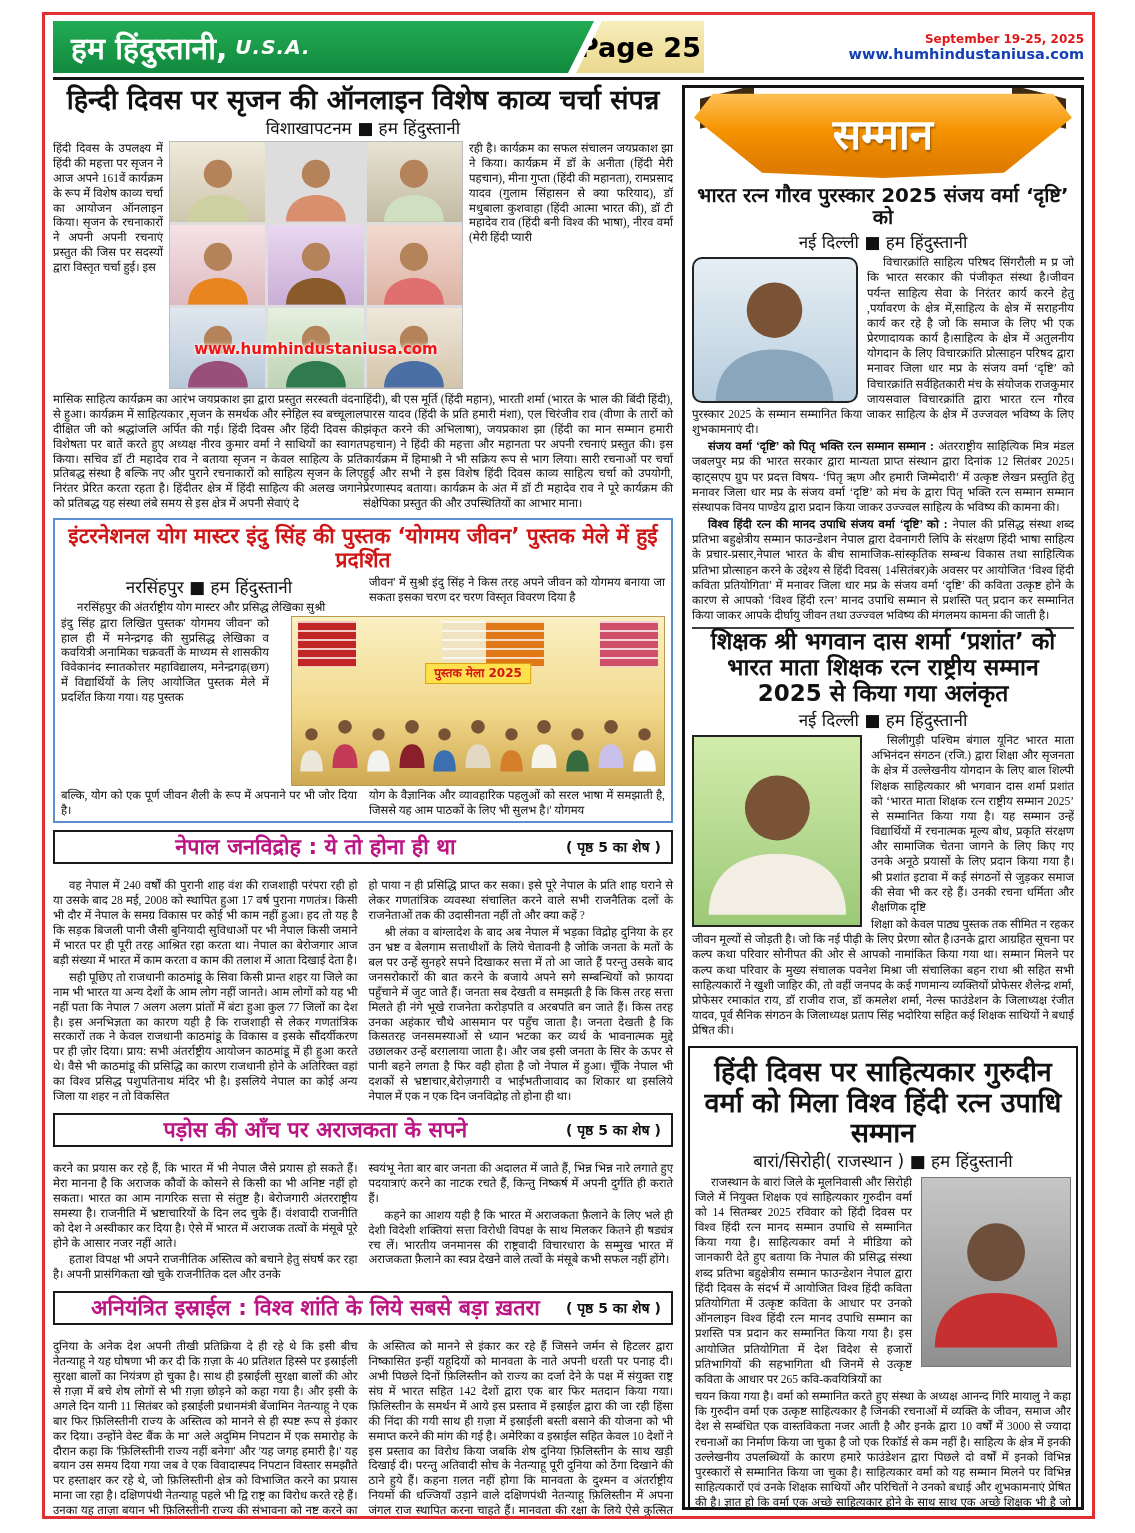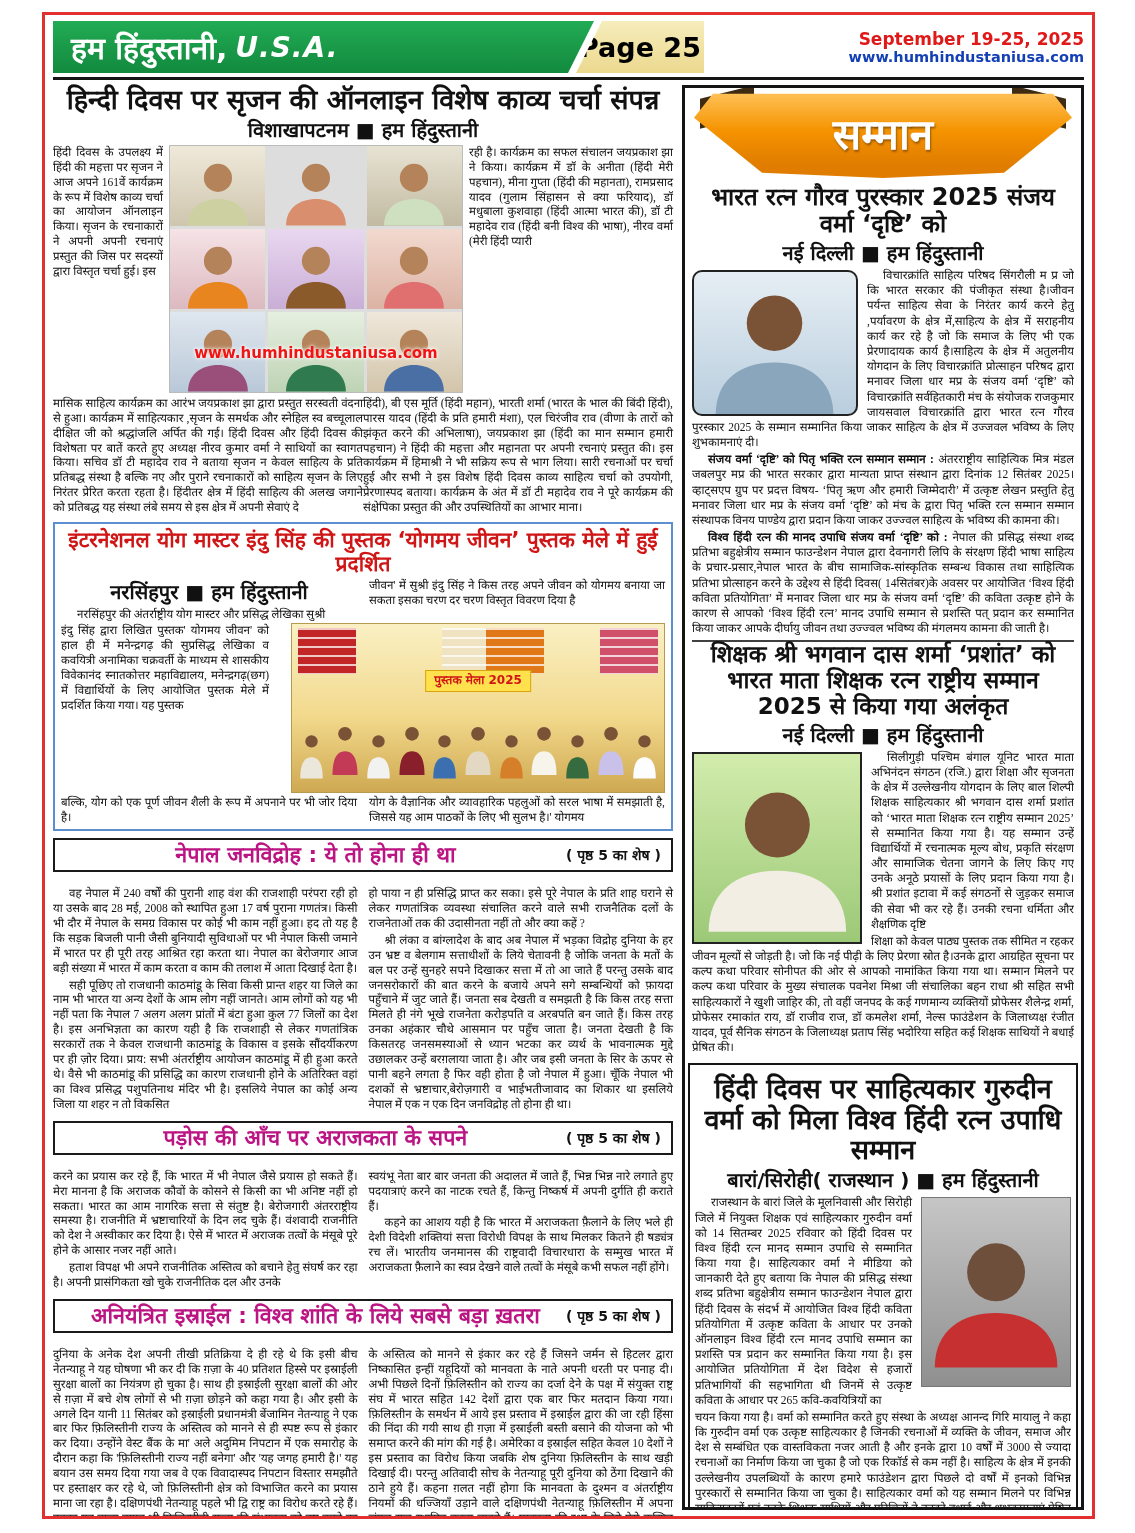--- a/index.html
+++ b/index.html
@@ -4,35 +4,35 @@
 <style>
   html,body{margin:0;padding:0;background:#888;}
   .page{width:1135px;height:1533px;background:#fff;box-sizing:border-box;padding:12px 40px 14px 42px;margin:0 auto;overflow:hidden;
         font-family:"Liberation Serif","DejaVu Serif",serif;color:#111;}
   .inner{border:3px solid #e23030;height:100%;box-sizing:border-box;padding:6px 8px;display:flex;flex-direction:column;overflow:hidden;}
   
   .hdr{display:flex;align-items:stretch;border-bottom:3px solid #151515;padding-bottom:4px;height:52px;flex:0 0 auto;}
   .mast{background:linear-gradient(180deg,#22ab54,#128a3e);color:#fff;flex:0 0 505px;display:flex;align-items:center;
         padding:0 18px;font-family:"DejaVu Sans","Liberation Sans",sans-serif;font-weight:bold;font-size:30px;
         clip-path:polygon(0 0,100% 0,calc(100% - 26px) 100%,0 100%);}
-  .mast-usa{font-style:italic;font-size:28px;margin-left:8px;letter-spacing:1px;}
+  .mast-usa{font-style:italic;font-size:20px;margin-left:8px;letter-spacing:1px;}
   .plabel{background:linear-gradient(180deg,#f6edbc,#ecd98e);color:#000;flex:0 0 128px;display:flex;align-items:center;justify-content:center;
         font-family:"DejaVu Sans","Liberation Sans",sans-serif;font-weight:bold;font-size:27px;margin-left:-18px;
         clip-path:polygon(26px 0,100% 0,100% 100%,0 100%);}
   .hdr-right{margin-left:auto;text-align:right;display:flex;flex-direction:column;justify-content:center;
         font-family:"DejaVu Sans","Liberation Sans",sans-serif;}
-  .hdate{color:#e01818;font-weight:bold;font-size:17px;}
+  .hdate{color:#e01818;font-weight:bold;font-size:12px;}
   .hsite{color:#1340b5;font-weight:bold;font-size:14.5px;cursor:pointer;}
   
   .main{display:flex;gap:9px;flex:1;min-height:0;padding-top:5px;}
   .lcol{flex:0 0 620px;display:flex;flex-direction:column;gap:7px;font-size:11.5px;line-height:1.3;text-align:justify;min-height:0;}
   .rcol{flex:1;border:3px solid #141414;padding:0 7px 6px;font-size:11.5px;line-height:1.32;text-align:justify;min-height:0;overflow:hidden;}
   p{margin:0 0 2px;}
   .ind{text-indent:1.4em;}
-  .byline{text-align:center;font-weight:bold;font-size:20px;margin:1px 0 2px;font-family:"DejaVu Sans","Liberation Sans",sans-serif;}
+  .byline{text-align:center;font-weight:normal;font-size:17px;margin:1px 0 2px;font-family:"DejaVu Sans","Liberation Sans",sans-serif;}
   
   .a1h{font-family:"DejaVu Sans","Liberation Sans",sans-serif;font-weight:bold;font-size:27px;line-height:1.1;text-align:center;margin:0 0 2px;}
   .a1band{display:flex;gap:6px;}
   .a1intro{flex:0 0 110px;}
   .collage{flex:0 0 292px;position:relative;display:grid;grid-template-columns:repeat(3,1fr);grid-auto-rows:80px;gap:3px;background:#ddd;border:1px solid #bbb;}
   .face{position:relative;overflow:hidden;display:flex;align-items:flex-end;justify-content:center;}
   .face svg{width:88%;height:88%;}
   .collage .face:nth-child(1){background:linear-gradient(#efe9da,#cfc6ae);color:#cdd1a2;}
   .collage .face:nth-child(2){background:linear-gradient(#f3ddc9,#d8b493;);color:#d98f6e;}
   .collage .face:nth-child(3){background:linear-gradient(#e7e3d3,#c2baa2);color:#cfe0c0;}
@@ -83,21 +83,21 @@
   
   .ribbon{position:relative;height:86px;margin:4px 2px 6px;}
   .ribbon:before,.ribbon:after{content:"";position:absolute;top:0;width:54px;height:30px;background:#3f2a12;}
   .ribbon:before{left:6px;transform:skewY(-14deg);}
   .ribbon:after{right:6px;transform:skewY(14deg);}
   .rb-band{position:absolute;inset:0;background:linear-gradient(180deg,#ffc258,#f59300 45%,#e07c00 85%);
         clip-path:polygon(5% 2%,95% 2%,100% 30%,82% 94%,50% 100%,18% 94%,0 30%);
         display:flex;align-items:center;justify-content:center;z-index:2;}
   .rb-band span{color:#fff;font-family:"DejaVu Sans","Liberation Sans",sans-serif;font-weight:bold;font-size:42px;text-shadow:1px 2px 2px rgba(90,50,0,.55);}
   .rh{font-family:"DejaVu Sans","Liberation Sans",sans-serif;font-weight:bold;text-align:center;line-height:1.12;margin:2px 0;}
-  .rh1{font-size:24px;}
+  .rh1{font-size:20px;}
   .rh2{font-size:23px;border-top:2px solid #404040;padding-top:0;}
   .rh3{font-size:27px;border-top:2px solid #141414;padding-top:5px;}
   .rflow{overflow:hidden;}
   .photo{background:#cfd8df;display:flex;align-items:flex-end;justify-content:center;overflow:hidden;box-sizing:border-box;}
   .photo svg{width:92%;height:92%;}
   .photo1{float:left;width:166px;height:146px;margin:2px 9px 3px 0;border:2px solid #222;border-radius:10px;
           background:linear-gradient(#e6eef4,#b9cede);color:#8aa6bc;}
   .photo2{float:left;width:170px;height:192px;margin:2px 9px 3px 0;border:2px solid #222;
           background:linear-gradient(#d2ecac,#9cc977);color:#f2eee4;}
   .photo3{float:right;width:150px;height:190px;margin:2px 0 3px 9px;border:1px solid #777;

